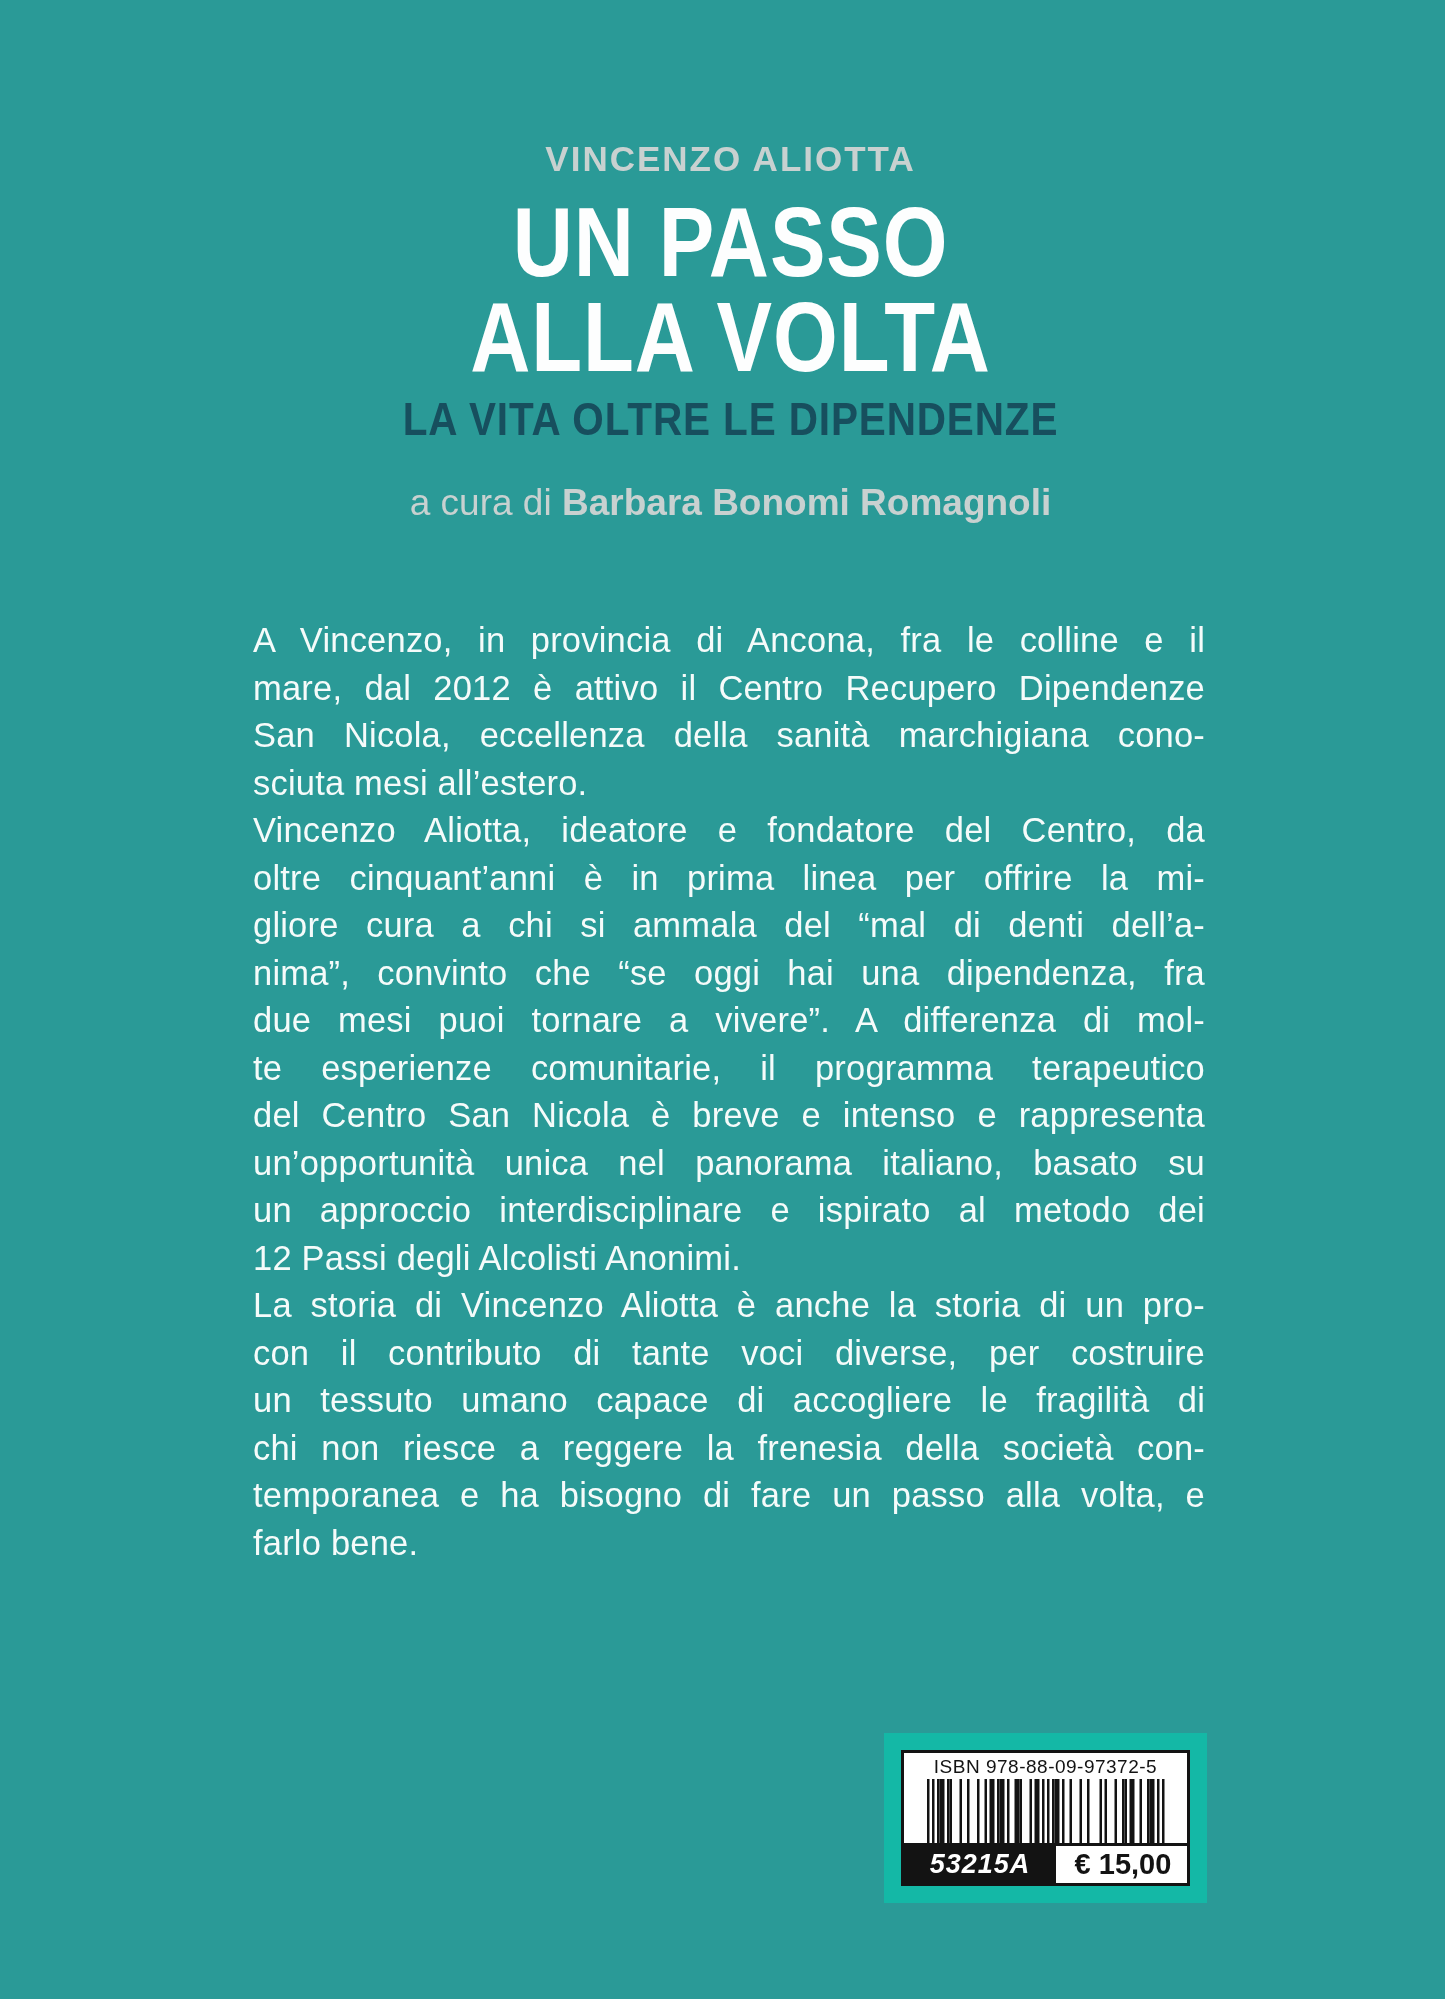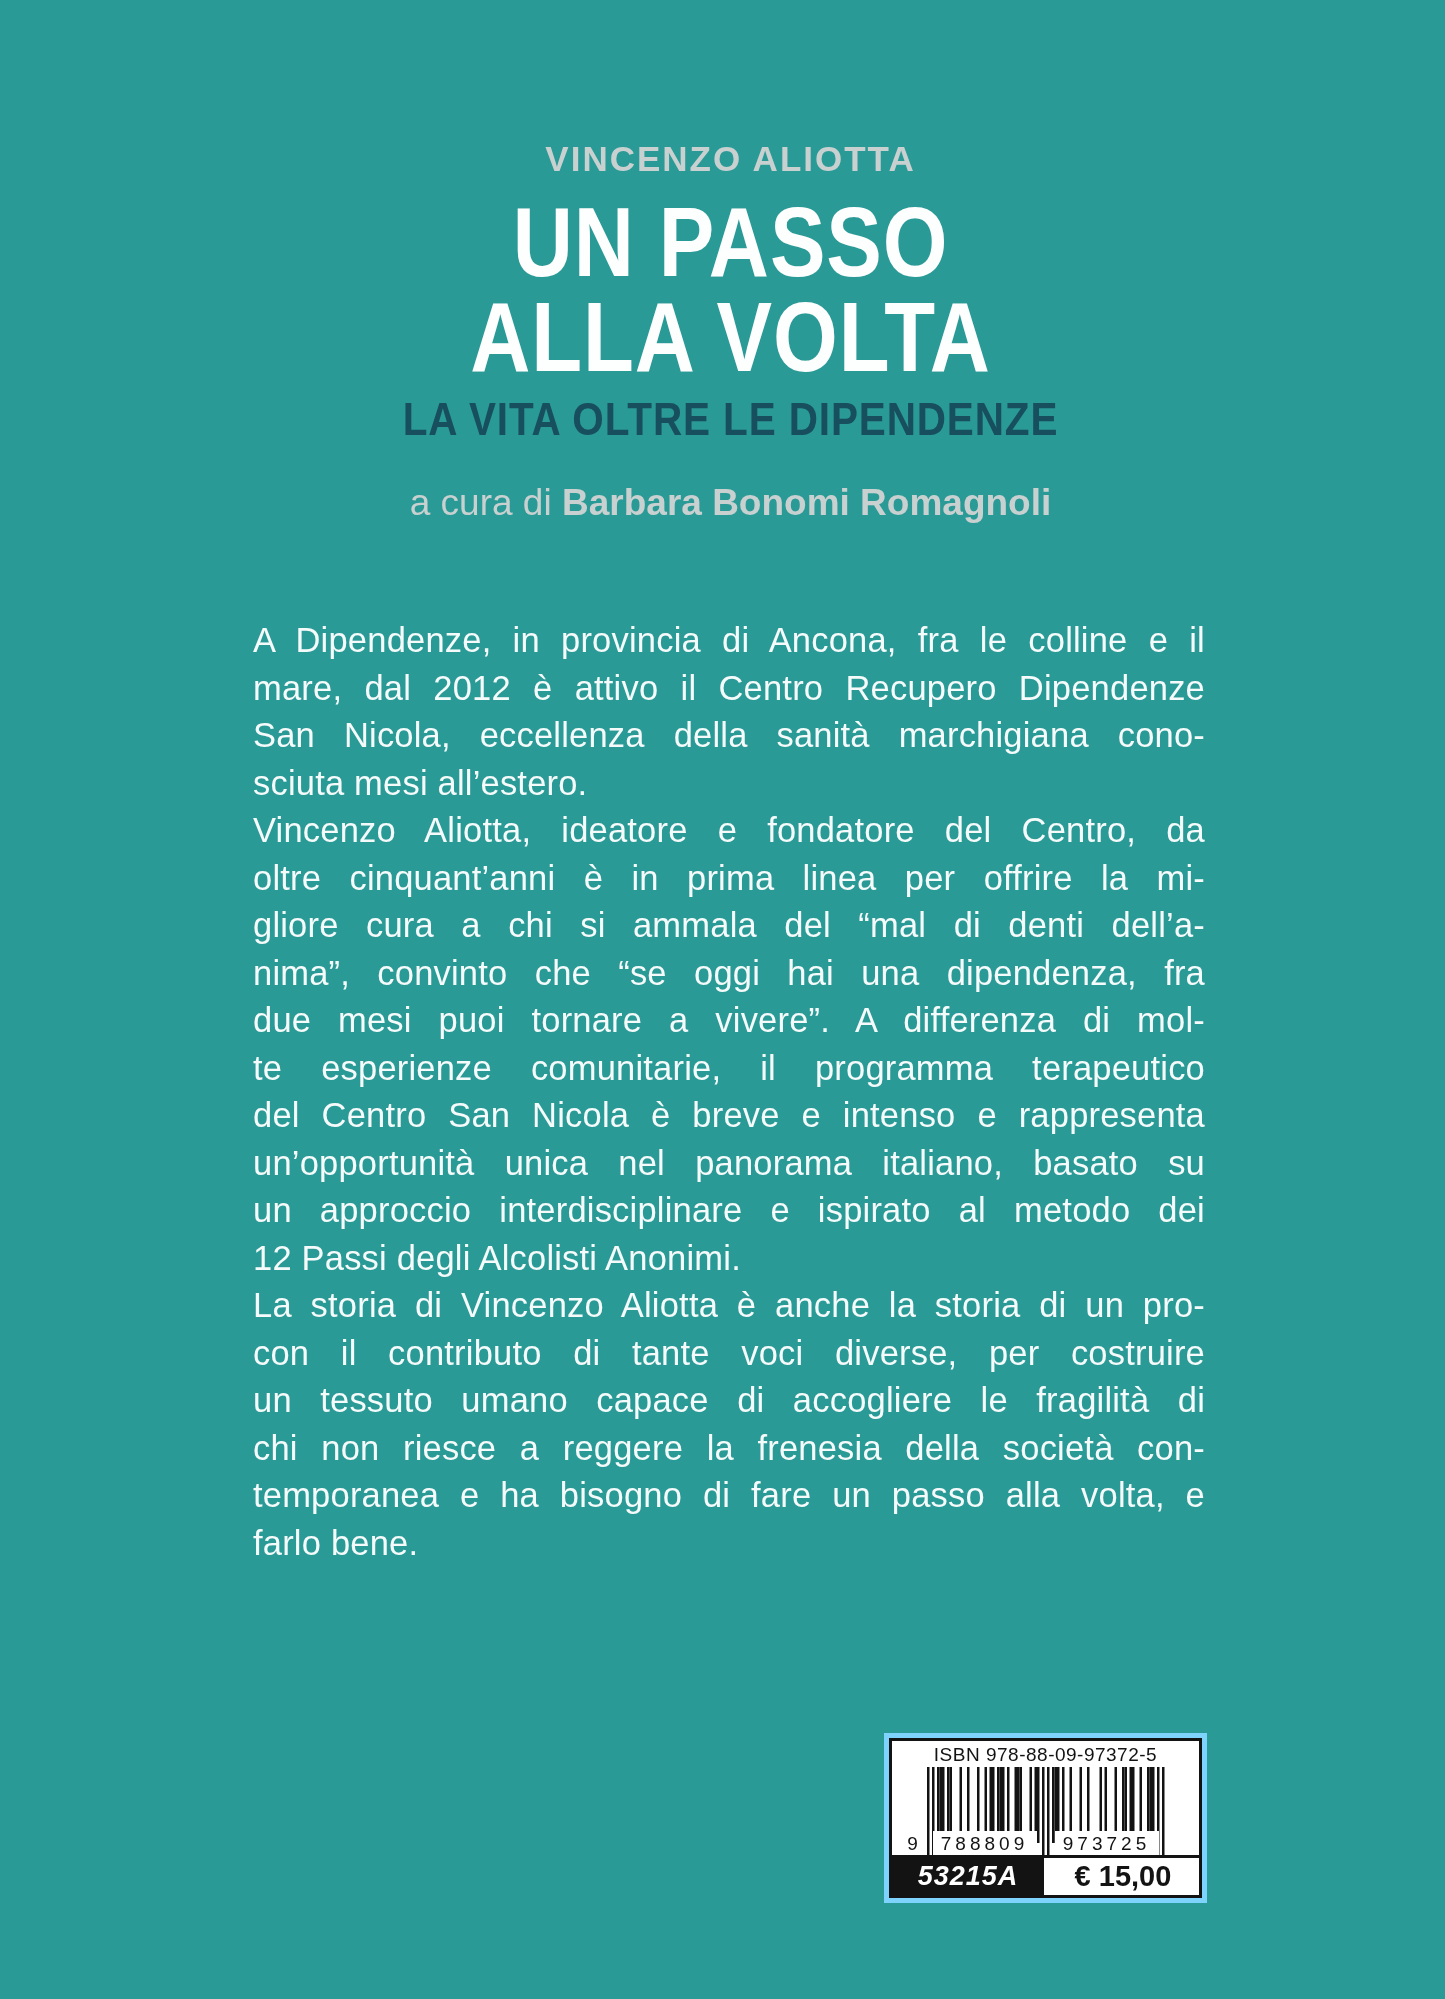--- a/index.html
+++ b/index.html
@@ -42,22 +42,22 @@
     font-size:34.5px;line-height:47.5px;
     color:#F5FBFA;
     letter-spacing:0.2px;
   }
   .blurb .bl{text-align:left;}
   .blurb .bl.just{text-align:justify;text-align-last:justify;}
 
   
   .isbn-box{
     position:absolute;left:884px;top:1733px;width:323px;height:170px;
-    background:#7dd3fc;
-    padding:5px;box-sizing:border-box;
+    background:#14b8a6;
+    padding:17px;box-sizing:border-box;
   }
   .isbn-inner{
     border:3px solid #131313;
     width:100%;height:100%;box-sizing:border-box;
     background:#FFFFFF;
     display:flex;flex-direction:column;
   }
   .isbn-top{flex:1;text-align:center;overflow:hidden;}
   .isbn-label{
     font-size:19px;line-height:22px;letter-spacing:0.5px;
@@ -106,21 +106,21 @@
 
   <div class="centered subtitle">
     <span class="sline">LA VITA OLTRE LE DIPENDENZE</span>
   </div>
 
   <div class="centered curator">
     <span>a cura di</span><span class="cname">Barbara Bonomi Romagnoli</span>
   </div>
 
   <div class="blurb">
-      <div class="bl just">A Dipendenze, in provincia di Ancona, fra le colline e il</div>
+      <div class="bl just">A Vincenzo, in provincia di Ancona, fra le colline e il</div>
       <div class="bl just">mare, dal 2012 è attivo il Centro Recupero Dipendenze</div>
       <div class="bl just">San Nicola, eccellenza della sanità marchigiana cono-</div>
       <div class="bl">sciuta mesi all’estero.</div>
       <div class="bl just">Vincenzo Aliotta, ideatore e fondatore del Centro, da</div>
       <div class="bl just">oltre cinquant’anni è in prima linea per offrire la mi-</div>
       <div class="bl just">gliore cura a chi si ammala del “mal di denti dell’a-</div>
       <div class="bl just">nima”, convinto che “se oggi hai una dipendenza, fra</div>
       <div class="bl just">due mesi puoi tornare a vivere”. A differenza di mol-</div>
       <div class="bl just">te esperienze comunitarie, il programma terapeutico</div>
       <div class="bl just">del Centro San Nicola è breve e intenso e rappresenta</div>

